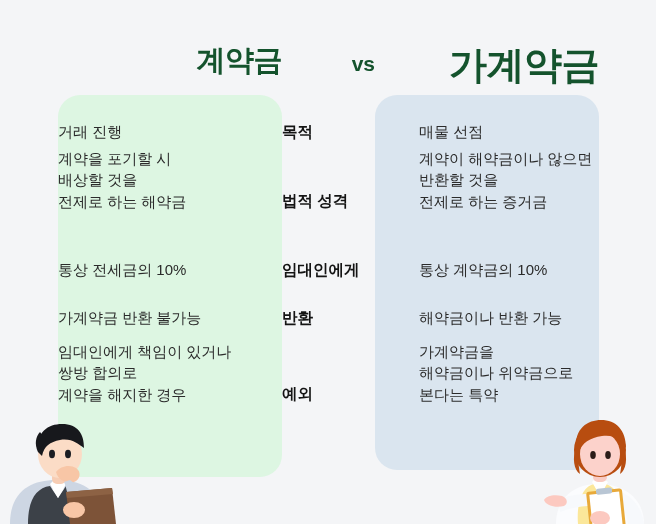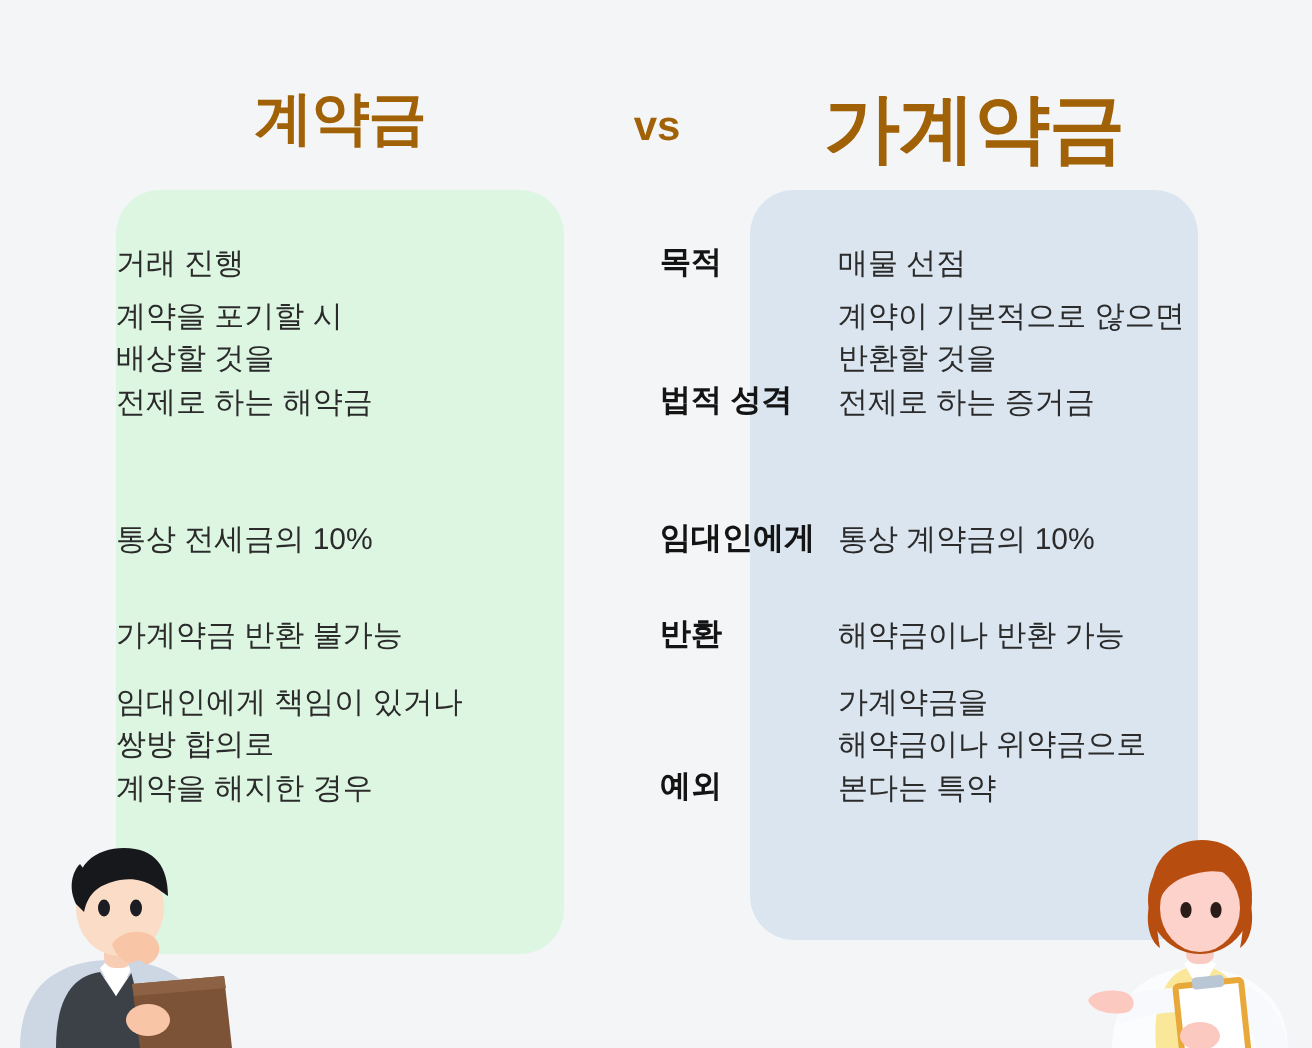--- a/index.html
+++ b/index.html
@@ -24,22 +24,22 @@
   
   .header-row {
     position: absolute;
     top: 0;
     left: 0;
     width: 656px;
     height: 92px;
   }
   .title-left, .title-right, .title-vs {
     position: absolute;
-    text-align: center;
-    color: #a16207;
+    text-align: right;
+    color: #14532d;
     font-weight: 700;
     line-height: 1;
     white-space: nowrap;
   }
   .title-left {
     left: 58px;
     width: 224px;
     top: 46px;
     font-size: 29px;
     letter-spacing: -0.5px;
@@ -111,21 +111,20 @@
     padding-left: 44px;
   }
   .cell-mid {
     position: absolute;
     left: 282px;
     width: 93px;
     font-weight: 700;
     color: #141414;
     font-size: 15.5px;
     white-space: nowrap;
-    padding-left: 48px;
   }
 
   
   .row-0 { top: 48px; }
   .row-1 { top: 117px; }
   .row-2 { top: 186px; }
   .row-3 { top: 234px; }
   .row-4 { top: 310px; }
 
   .row .cell {
@@ -160,21 +159,21 @@
       <div class="cell cell-left">거래 진행</div>
       <div class="cell cell-mid">목적</div>
       <div class="cell cell-right">매물 선점</div>
     </div>
 
     <div class="row row-1">
       <div class="cell cell-left">계약을 포기할 시
 배상할 것을
 전제로 하는 해약금</div>
       <div class="cell cell-mid">법적 성격</div>
-      <div class="cell cell-right">계약이 기본적으로 않으면
+      <div class="cell cell-right">계약이 해약금이나 않으면
 반환할 것을
 전제로 하는 증거금</div>
     </div>
 
     <div class="row row-2">
       <div class="cell cell-left">통상 전세금의 10%</div>
       <div class="cell cell-mid">임대인에게</div>
       <div class="cell cell-right">통상 계약금의 10%</div>
     </div>
 

